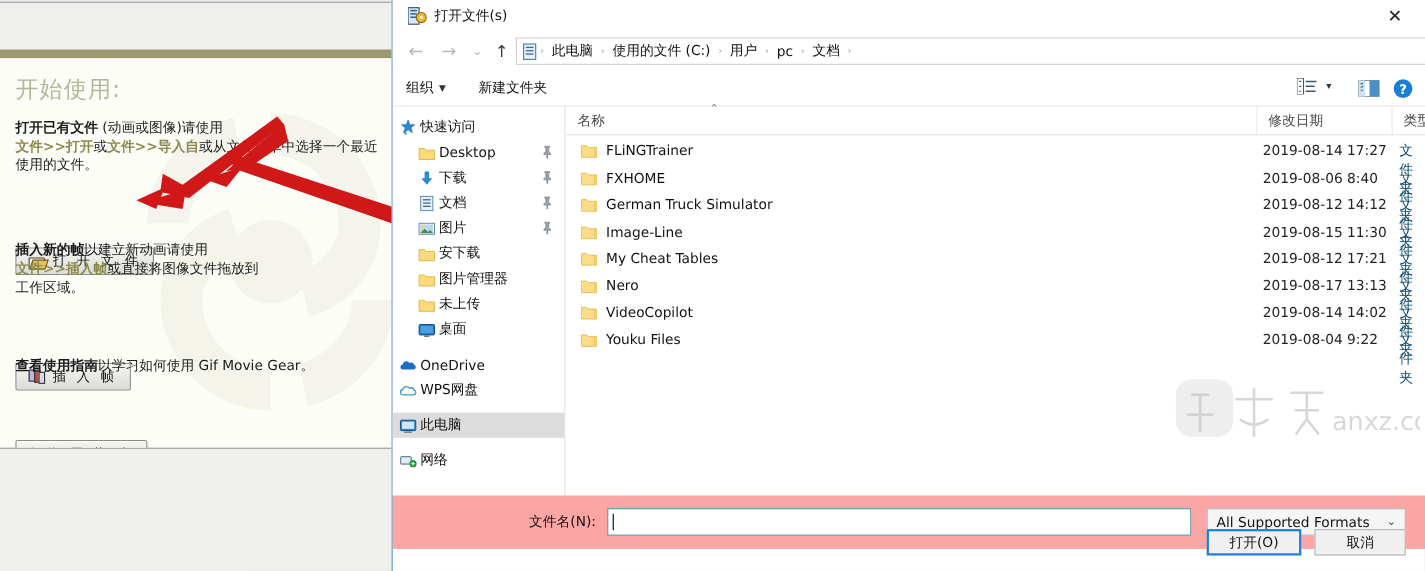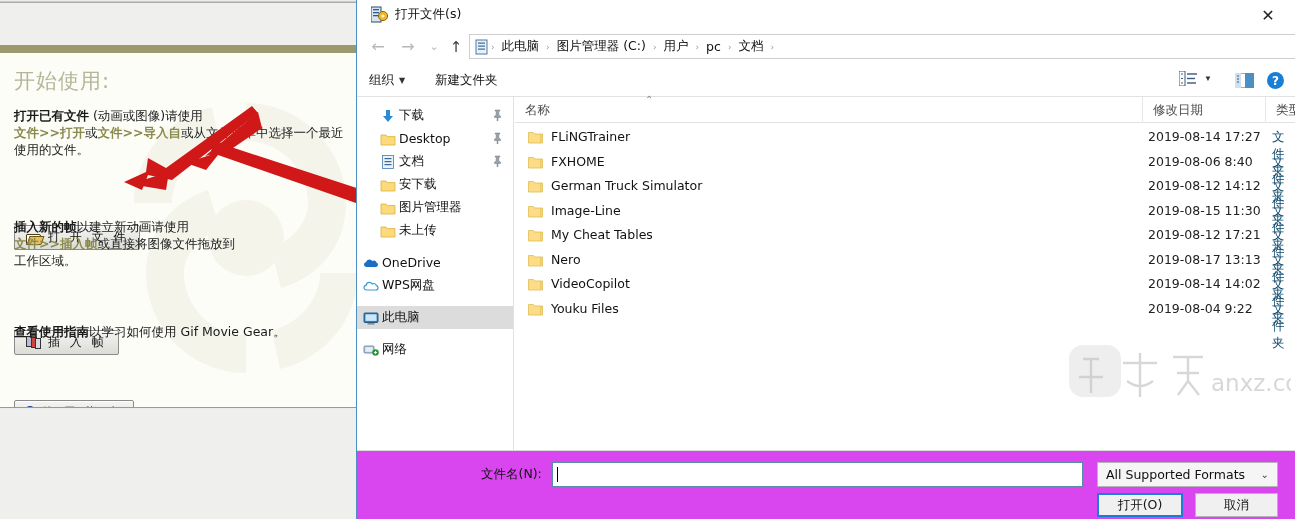--- a/index.html
+++ b/index.html
@@ -138,33 +138,33 @@
   .row .r-ic { position:absolute; left:13px; top:3px; width:15px; height:14px; }
   .row .r-name { position:absolute; left:36px; top:2px; white-space:nowrap; }
   .row .r-date { position:absolute; left:633px; top:2px; color:#222; }
   .row .r-type { position:absolute; left:757px; top:2px; color:#0c4a6e; }
 
   
   #watermark { position:absolute; left:546px; top:236px; width:230px; height:68px;
      pointer-events:none; opacity:.72; }
 
   
-  #bottom { position:absolute; left:0; top:450px; width:939px; height:69px;
-     background:#d946ef; border-top:1px solid #dcdcdc; }
+  #bottom { position:absolute; left:0; top:450px; width:939px; height:49px;
+     background:#fca5a5; border-top:1px solid #dcdcdc; }
   #fn-label { position:absolute; left:124px; top:15px; font-size:12.5px; color:#111;
      font-family:"DejaVu Sans",sans-serif; }
   #fn-input { position:absolute; left:195px; top:11px; width:531px; height:25px;
      border:1px solid #5a8ca8; background:#fff; padding-left:5px; font-size:12.5px;
      outline:0; font-family:"DejaVu Sans",sans-serif; }
   #caret { position:absolute; left:200px; top:16px; width:1px; height:15px; background:#000; }
   #filter { position:absolute; left:740px; top:11px; width:181px; height:25px;
      border:1px solid #b4b4b4; background:#f5f5f5; display:flex; align-items:center;
      padding:0 8px; font-size:12.5px; color:#111; font-family:"DejaVu Sans",sans-serif; }
   #filter-caret { position:absolute; right:8px; font-size:10px; color:#444; }
-  .btm-btn { position:absolute; top:42px; height:24px; display:flex; align-items:center;
+  .btm-btn { position:absolute; top:30px; height:24px; display:flex; align-items:center;
      justify-content:center; font-size:12.5px; color:#111;
      font-family:"DejaVu Sans",sans-serif; background:#f0f0f0; border:1px solid #b4b4b4; }
   #btn-ok { left:740px; width:86px; border:2px solid #1a7fd4; }
   #btn-cancel { left:838px; width:83px; }
 </style>
 </head>
 <body>
 
 <div id="app-backdrop"></div>
 <div id="app-topstrip"></div>
@@ -260,21 +260,21 @@
       <div id="crumb-inner">
         <svg class="crumb-doc" viewBox="0 0 14 16">
           <rect x="1" y="1" width="11" height="14" fill="#e8f0f8" stroke="#4a7aa8"></rect>
           <rect x="3" y="3.5" width="7" height="1.2" fill="#3a6a9a"></rect>
           <rect x="3" y="6.5" width="7" height="1.2" fill="#3a6a9a"></rect>
           <rect x="3" y="9.5" width="7" height="1.2" fill="#3a6a9a"></rect>
         </svg>
       <span class="crumb-sep">›</span>
           <span class="crumb-item">此电脑</span>
           <span class="crumb-sep">›</span>
-          <span class="crumb-item">图片管理器 (C:)</span>
+          <span class="crumb-item">使用的文件 (C:)</span>
           <span class="crumb-sep">›</span>
           <span class="crumb-item">用户</span>
           <span class="crumb-sep">›</span>
           <span class="crumb-item">pc</span>
           <span class="crumb-sep">›</span>
           <span class="crumb-item">文档</span>
           <span class="crumb-sep">›</span>
         </div>
 
     </div>
@@ -307,67 +307,94 @@
       <rect x="10" y="0" width="9" height="15" fill="#4a90c4"></rect>
       <line x1="2" y1="3" x2="4" y2="3" stroke="#3a5a7a"></line>
       <line x1="2" y1="6" x2="4" y2="6" stroke="#3a5a7a"></line>
       <line x1="2" y1="9" x2="4" y2="9" stroke="#3a5a7a"></line>
     </svg>
 
     <div id="tb-help">?</div>
   </div>
 
   <div id="sidebar">
-      <div class="sb-item lvl1">
-        <span class="sb-ic"><svg viewBox="0 0 16 16">
-            <path d="M6 2 h4 v6 h3 L8 14 L3 8 h3 Z" fill="#2a8ad4"></path>
-          </svg></span>
-        <span>下载</span>
+      <div class="sb-item lvl0">
+        <span class="sb-ic"><svg viewBox="0 0 16 16">
+            <path d="M8 1 L9.6 5.4 L14 5.4 L10.6 8.2 L11.9 12.6 L8 10 L4.1 12.6 L5.4 8.2 L2 5.4 L6.4 5.4 Z" fill="#2a8ad4" stroke="#1a6aa8" stroke-width=".6"></path>
+            <path d="M3 11 l4 2 -1 2 z" fill="#2a8ad4"></path>
+          </svg></span>
+        <span>快速访问</span>
+      </div>
+      <div class="sb-item lvl1">
+        <span class="sb-ic"><svg viewBox="0 0 16 16">
+            <path d="M1 4 h5 l1.4 1.6 H15 v8.4 H1 Z" fill="#fcd97a" stroke="#d8b43a" stroke-width=".8"></path>
+          </svg></span>
+        <span>Desktop</span>
         <span class="sb-pin"><svg viewBox="0 0 11 12">
             <path d="M3.2 1 h4.6 v1 l-1 .6 v3.2 l1.8 1.6 v1 H5.9 v3.4 l-.4.8 -.4-.8 V8.4 H2.4 v-1 L4.2 5.8 V2.6 l-1-.6 z" fill="#9aa2ab" stroke="#6a727a" stroke-width=".5"></path>
           </svg></span>
       </div>
       <div class="sb-item lvl1">
         <span class="sb-ic"><svg viewBox="0 0 16 16">
-            <path d="M1 4 h5 l1.4 1.6 H15 v8.4 H1 Z" fill="#fcd97a" stroke="#d8b43a" stroke-width=".8"></path>
-          </svg></span>
-        <span>Desktop</span>
+            <path d="M6 2 h4 v6 h3 L8 14 L3 8 h3 Z" fill="#2a8ad4"></path>
+          </svg></span>
+        <span>下载</span>
         <span class="sb-pin"><svg viewBox="0 0 11 12">
             <path d="M3.2 1 h4.6 v1 l-1 .6 v3.2 l1.8 1.6 v1 H5.9 v3.4 l-.4.8 -.4-.8 V8.4 H2.4 v-1 L4.2 5.8 V2.6 l-1-.6 z" fill="#9aa2ab" stroke="#6a727a" stroke-width=".5"></path>
           </svg></span>
       </div>
       <div class="sb-item lvl1">
         <span class="sb-ic"><svg viewBox="0 0 16 16">
             <rect x="2.5" y="1.5" width="11" height="13" fill="#e8f2fa" stroke="#4a7aa8" stroke-width=".8"></rect>
             <rect x="4.5" y="4" width="7" height="1.2" fill="#3a6a9a"></rect>
             <rect x="4.5" y="7" width="7" height="1.2" fill="#3a6a9a"></rect>
             <rect x="4.5" y="10" width="7" height="1.2" fill="#3a6a9a"></rect>
           </svg></span>
         <span>文档</span>
         <span class="sb-pin"><svg viewBox="0 0 11 12">
             <path d="M3.2 1 h4.6 v1 l-1 .6 v3.2 l1.8 1.6 v1 H5.9 v3.4 l-.4.8 -.4-.8 V8.4 H2.4 v-1 L4.2 5.8 V2.6 l-1-.6 z" fill="#9aa2ab" stroke="#6a727a" stroke-width=".5"></path>
           </svg></span>
       </div>
       <div class="sb-item lvl1">
         <span class="sb-ic"><svg viewBox="0 0 16 16">
+            <rect x="1" y="3" width="14" height="10" fill="#fff" stroke="#6a8aa8" stroke-width=".9"></rect>
+            <rect x="2" y="4" width="12" height="8" fill="#bcd8ee"></rect>
+            <path d="M2 12 l4-4 3 3 2-2 3 3 z" fill="#4a8a5a"></path>
+            <circle cx="5" cy="6.4" r="1.3" fill="#f2d86a"></circle>
+          </svg></span>
+        <span>图片</span>
+        <span class="sb-pin"><svg viewBox="0 0 11 12">
+            <path d="M3.2 1 h4.6 v1 l-1 .6 v3.2 l1.8 1.6 v1 H5.9 v3.4 l-.4.8 -.4-.8 V8.4 H2.4 v-1 L4.2 5.8 V2.6 l-1-.6 z" fill="#9aa2ab" stroke="#6a727a" stroke-width=".5"></path>
+          </svg></span>
+      </div>
+      <div class="sb-item lvl1">
+        <span class="sb-ic"><svg viewBox="0 0 16 16">
             <path d="M1 4 h5 l1.4 1.6 H15 v8.4 H1 Z" fill="#fcd97a" stroke="#d8b43a" stroke-width=".8"></path>
           </svg></span>
         <span>安下载</span>
       </div>
       <div class="sb-item lvl1">
         <span class="sb-ic"><svg viewBox="0 0 16 16">
             <path d="M1 4 h5 l1.4 1.6 H15 v8.4 H1 Z" fill="#fcd97a" stroke="#d8b43a" stroke-width=".8"></path>
           </svg></span>
         <span>图片管理器</span>
       </div>
       <div class="sb-item lvl1">
         <span class="sb-ic"><svg viewBox="0 0 16 16">
             <path d="M1 4 h5 l1.4 1.6 H15 v8.4 H1 Z" fill="#fcd97a" stroke="#d8b43a" stroke-width=".8"></path>
           </svg></span>
         <span>未上传</span>
+      </div>
+      <div class="sb-item lvl1">
+        <span class="sb-ic"><svg viewBox="0 0 16 16">
+            <rect x="1" y="3" width="14" height="9.5" rx="1" fill="#1f7ac4" stroke="#16507f" stroke-width=".9"></rect>
+            <rect x="2.4" y="4.3" width="11.2" height="6.6" fill="#4aa0e0"></rect>
+            <rect x="5.5" y="13" width="5" height="1.3" fill="#6a6a6a"></rect>
+          </svg></span>
+        <span>桌面</span>
       </div>
       <div class="sb-gap"></div>
       <div class="sb-item lvl0">
         <span class="sb-ic"><svg viewBox="0 0 16 16">
             <path d="M4 12 q-3 0-3-2.4 0-2.1 2.3-2.5 .3-2.7 3.1-2.7 2 0 2.9 1.6 .7-.5 1.6-.5 2.1 0 2.5 2.1 1.6.3 1.6 2.1Q15 12 12.6 12 Z" fill="#1a6fc4"></path>
           </svg></span>
         <span>OneDrive</span>
       </div>
       <div class="sb-item lvl0">
         <span class="sb-ic"><svg viewBox="0 0 16 16">

